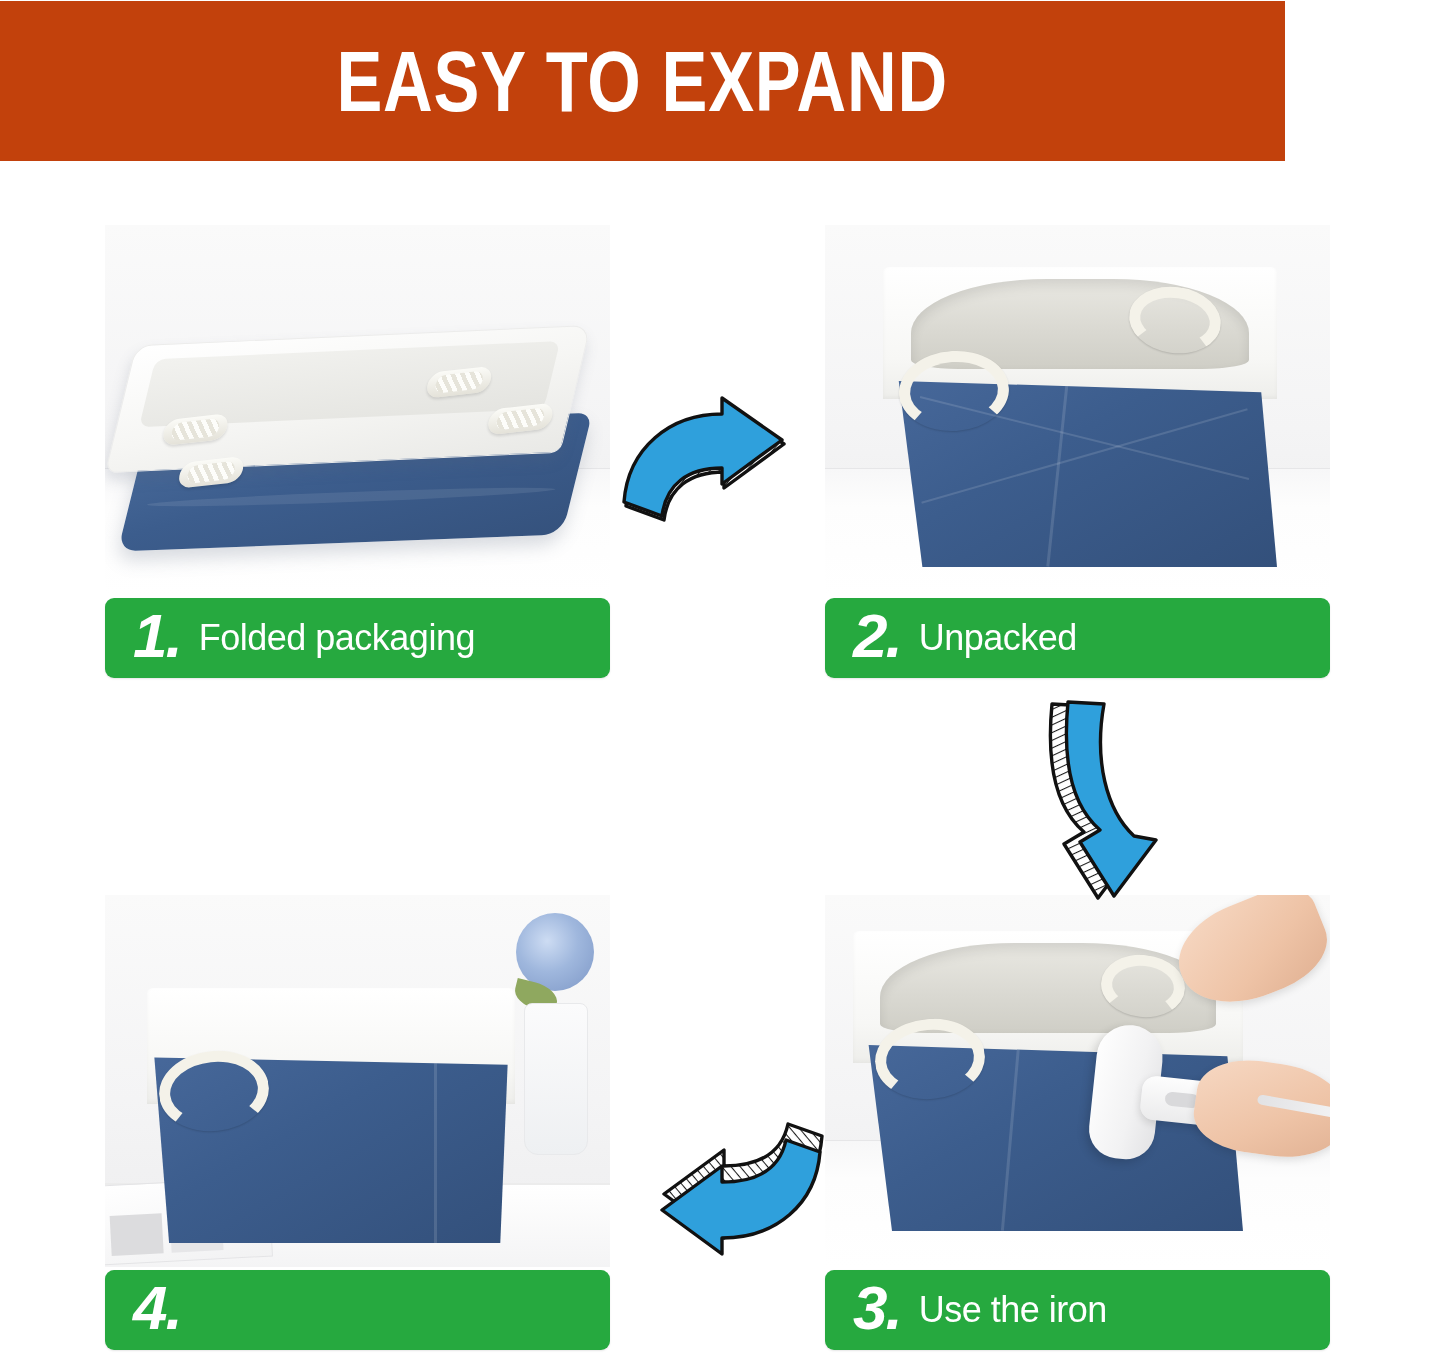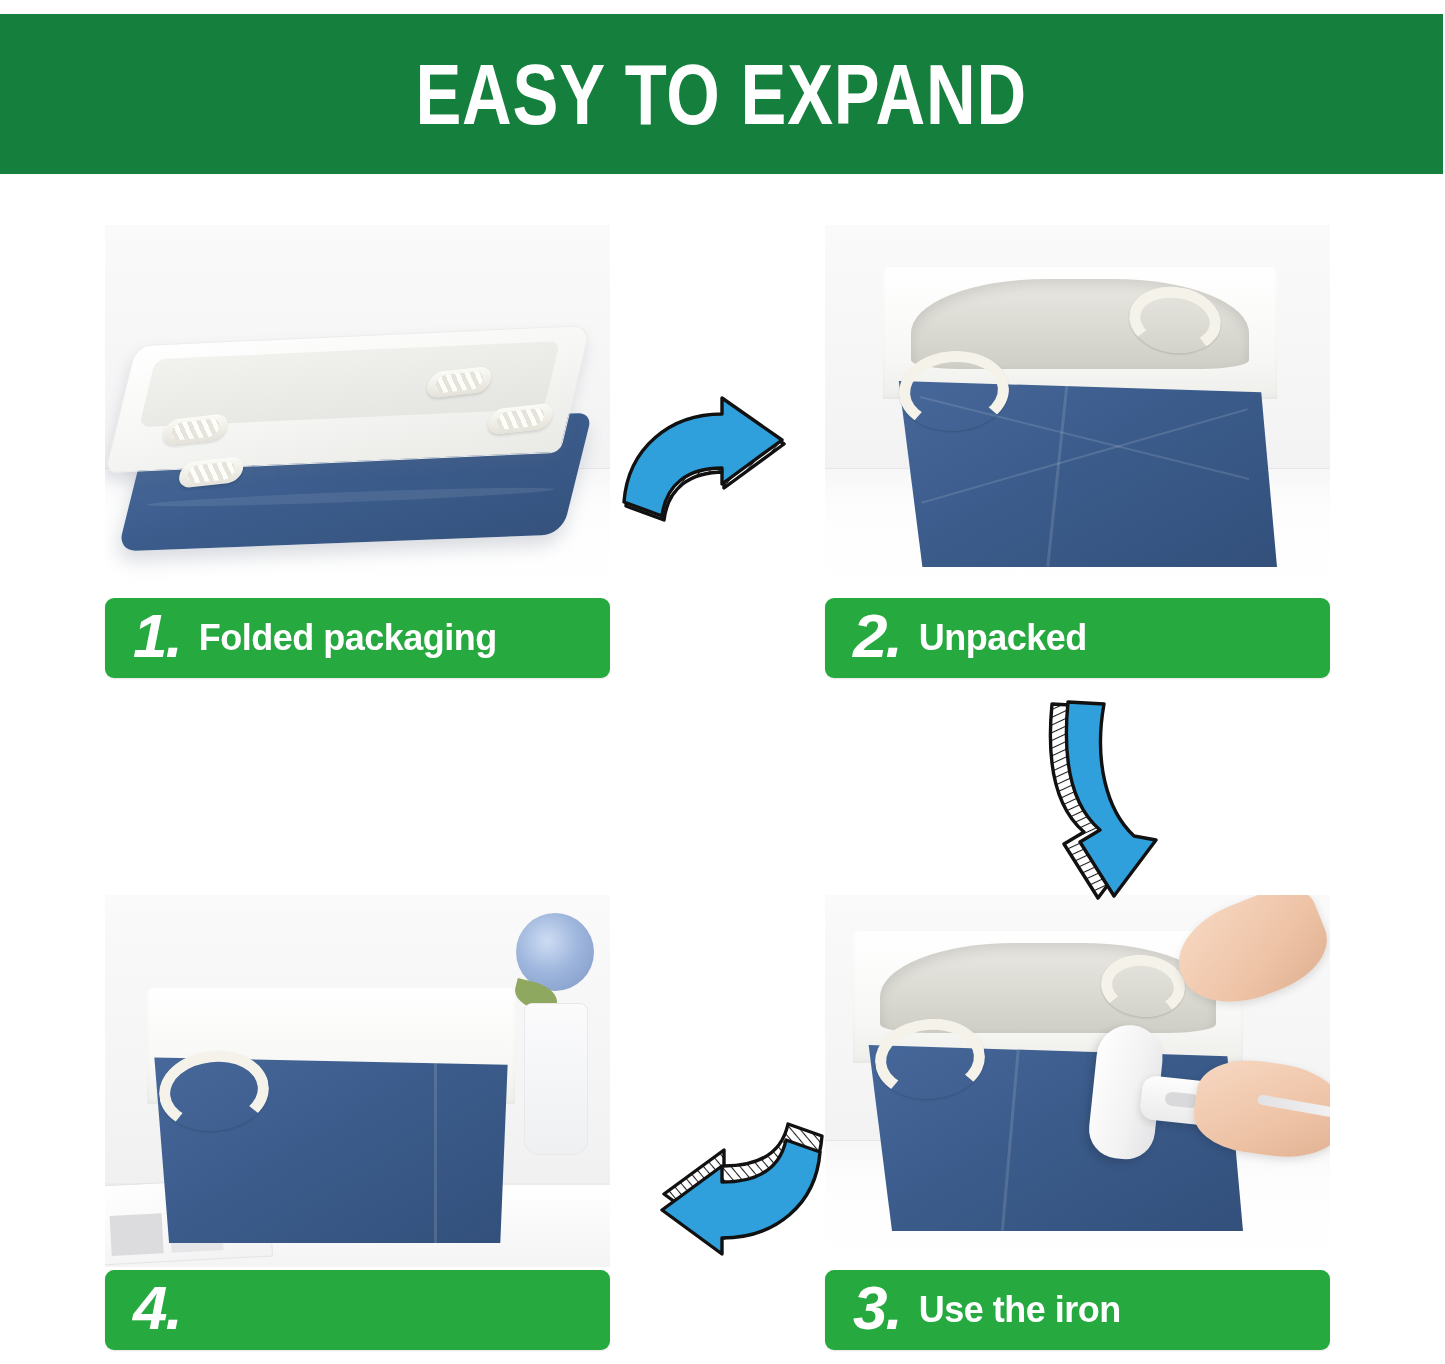--- a/index.html
+++ b/index.html
@@ -6,22 +6,22 @@
   body{
     width:1445px;height:1364px;
     background:#ffffff;
     font-family:"Liberation Sans", sans-serif;
     overflow:hidden;
     position:relative;
   }
 
   
   .header-banner{
-    position:absolute;left:0;top:14px;width:1443px;height:160px;
-    background:#15803d;
+    position:absolute;left:0;top:1px;width:1285px;height:160px;
+    background:#c2410c;
     display:flex;align-items:center;justify-content:center;
   }
   .header-title{
     color:#ffffff;
     font-size:86px;
     font-weight:bold;
     letter-spacing:1px;
     line-height:1;
     transform:scaleX(0.80);
     transform-origin:center center;
@@ -58,21 +58,21 @@
     font-weight:bold;
     font-style:italic;
     line-height:1;
     margin-right:18px;
     margin-top:-4px;
     letter-spacing:-2px;
   }
   .caption-text{
     color:#ffffff;
     font-size:36px;
-    font-weight:bold;
+    font-weight:normal;
     line-height:1;
     letter-spacing:-0.5px;
   }
 
   
   .bg-wall{position:absolute;left:0;top:0;width:100%;height:100%;
     background:linear-gradient(180deg,#fafafa 0%,#f4f4f5 55%,#ededee 100%);}
   .bg-table{position:absolute;left:0;bottom:0;width:100%;height:34%;
     background:linear-gradient(180deg,#f7f7f8 0%,#fdfdfd 30%,#ffffff 100%);
     border-top:1px solid #e6e6e8;}

